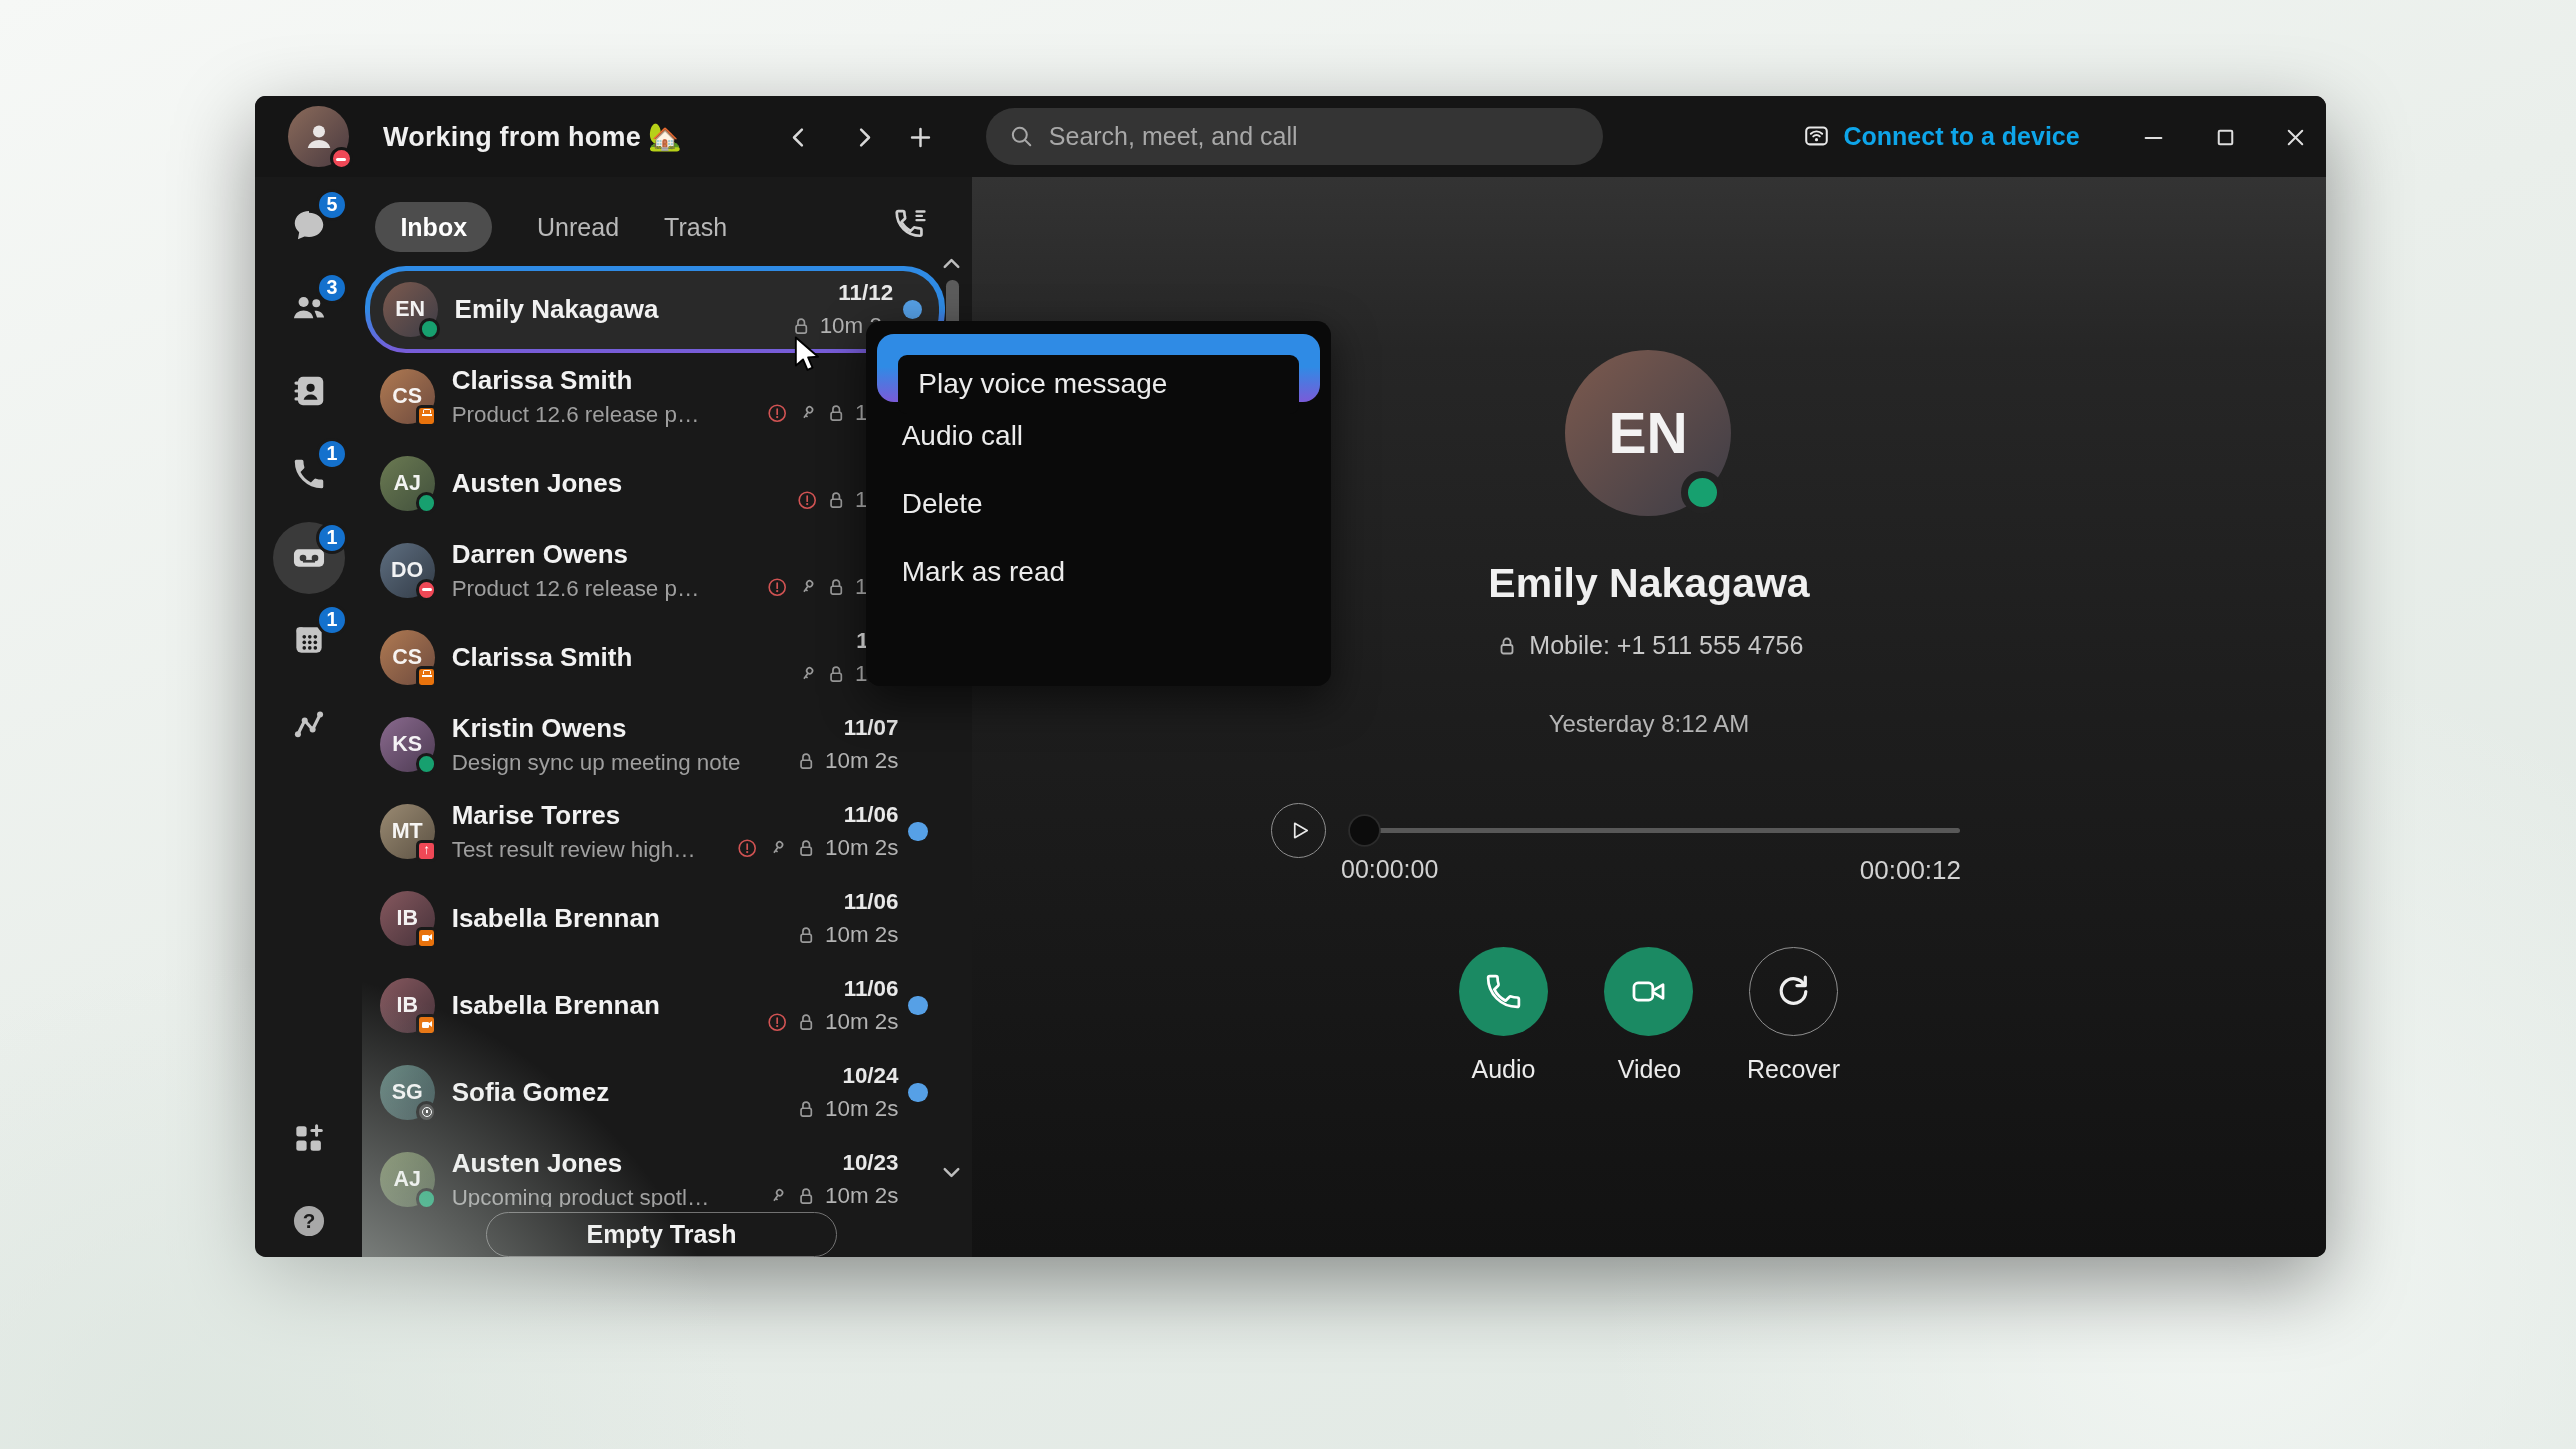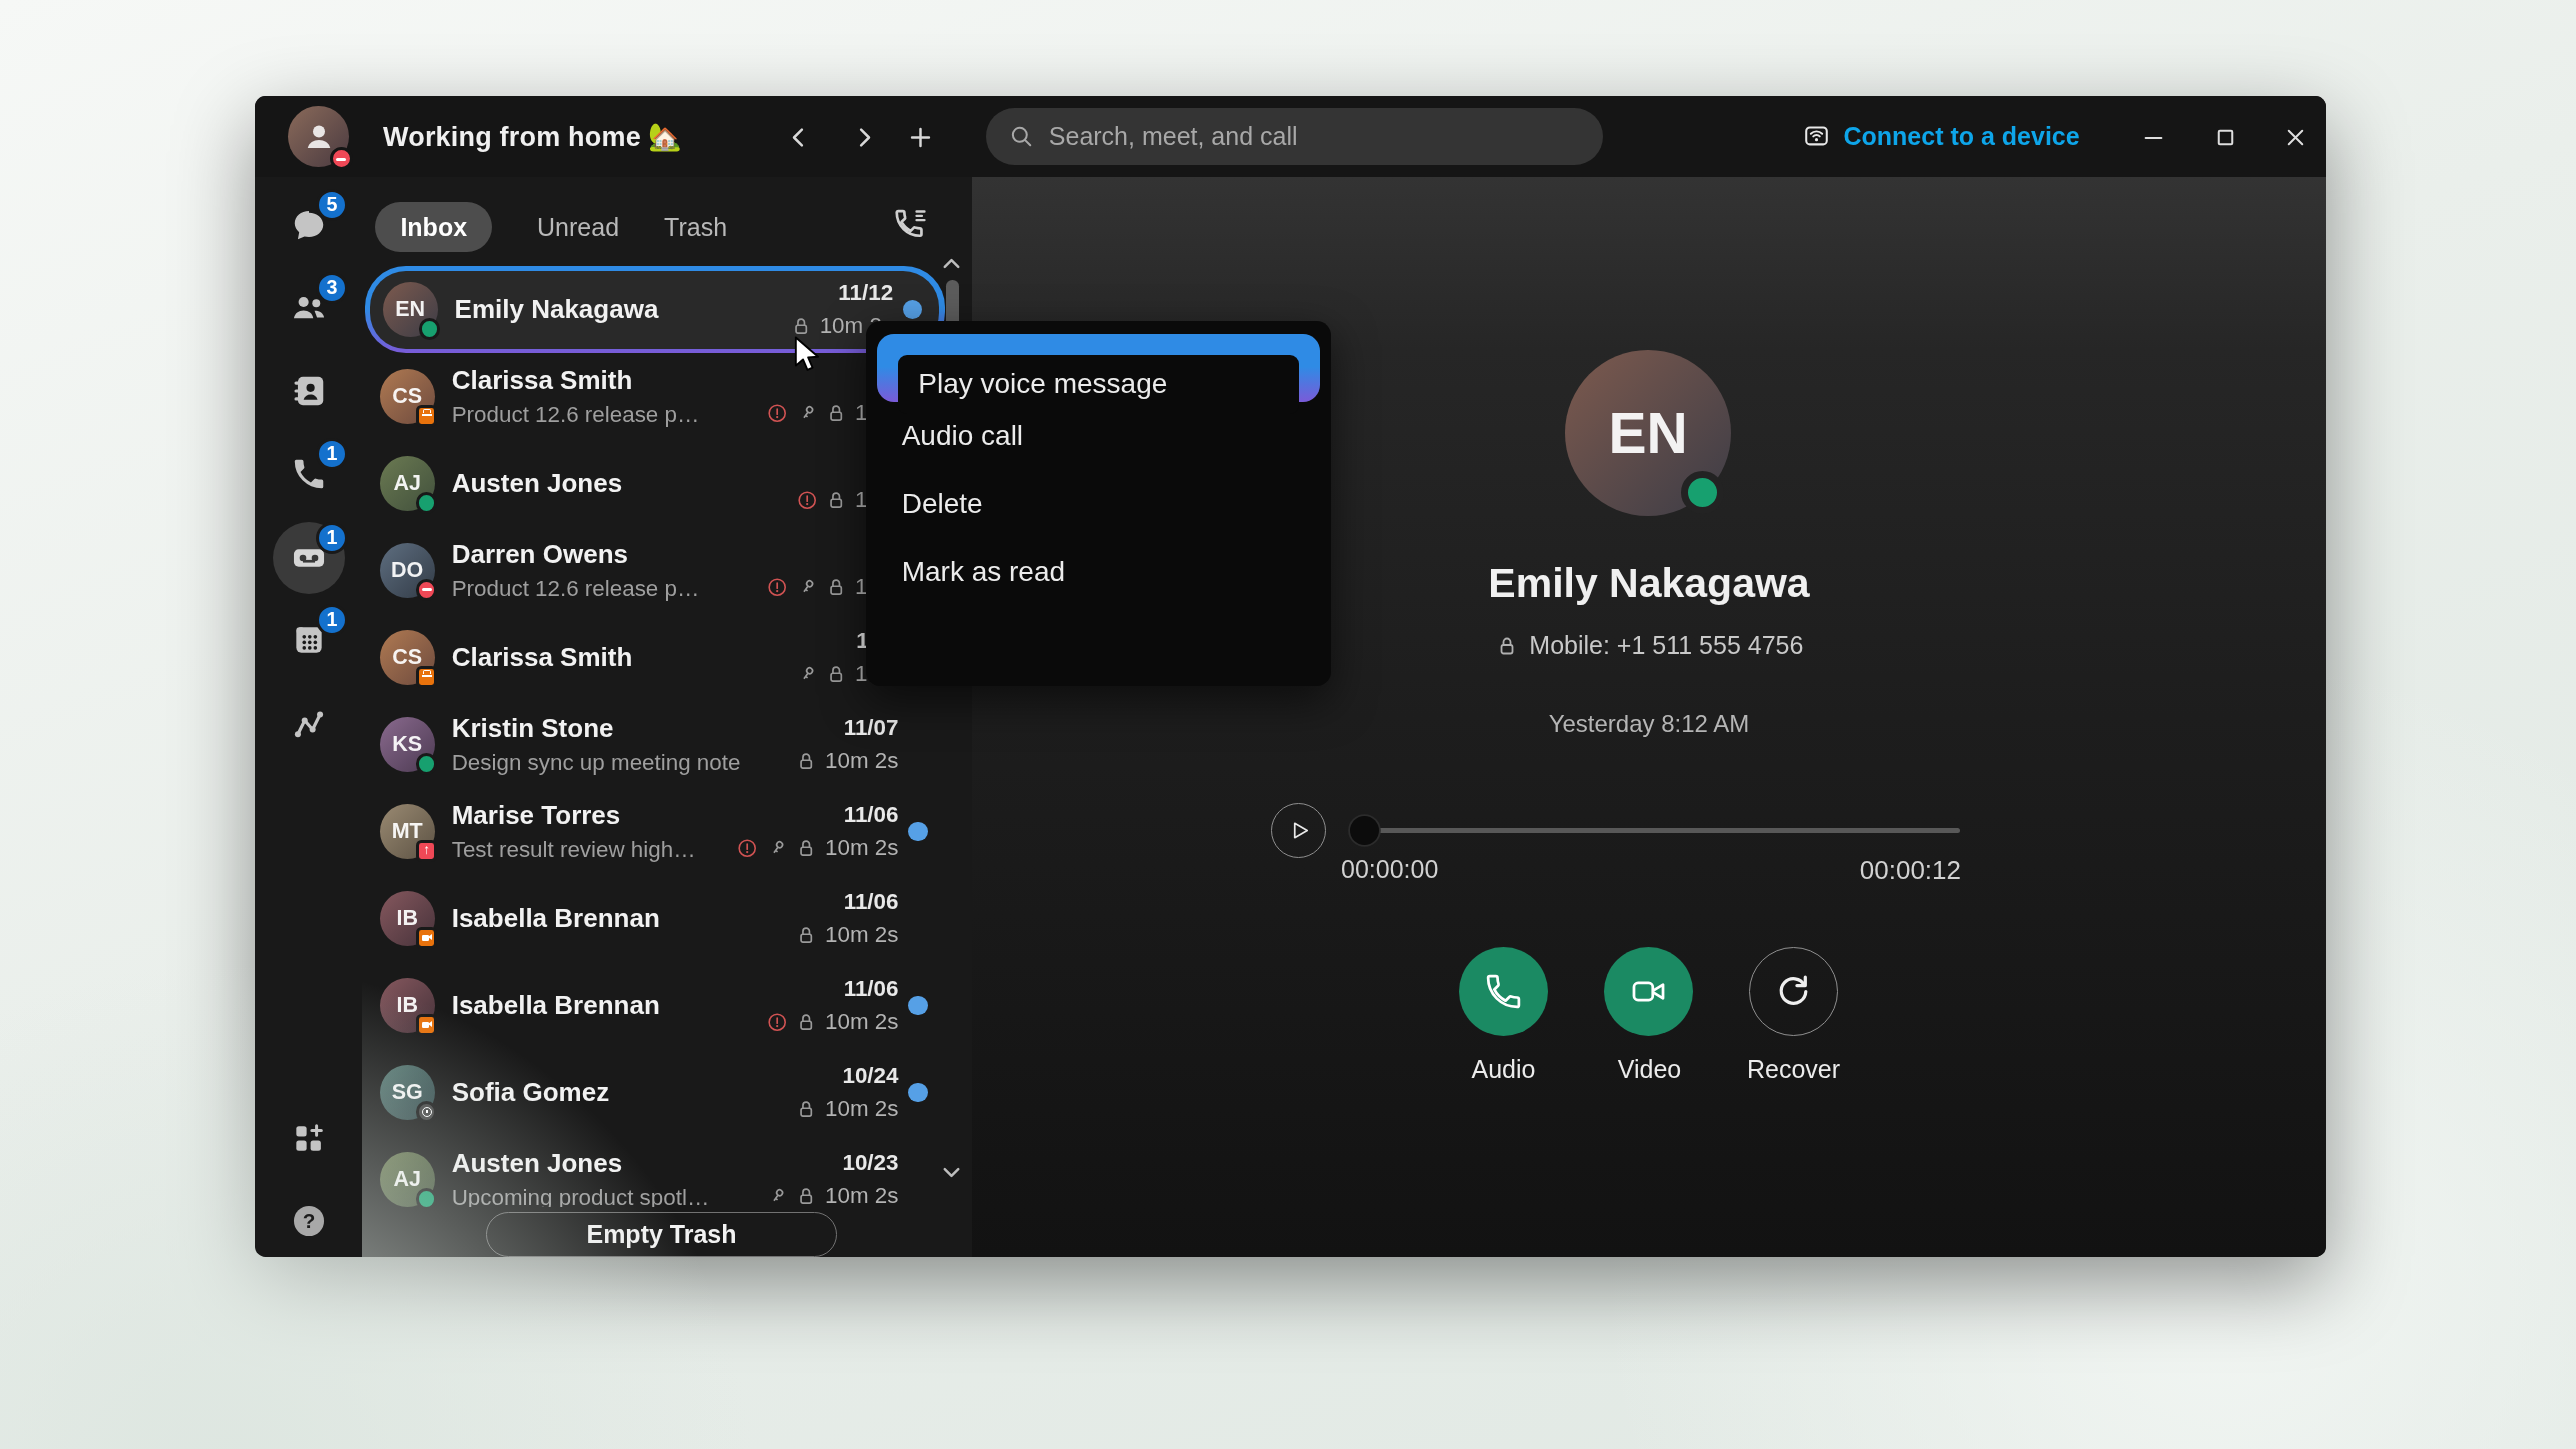--- a/index.html
+++ b/index.html
@@ -454,21 +454,21 @@
           </div>
           <div class="dotcol"></div>
         </div>
 
         <div class="row">
           <div class="avwrap">
               <div class="avatar av-e">KS</div>
               <span class="pb pb-green"></span>
             </div>
           <div class="rmain">
-              <div class="rname">Kristin Stone</div>
+              <div class="rname">Kristin Owens</div>
               <div class="rsub">Design sync up meeting note</div>
             </div>
           <div class="rmeta">
             <div class="rdate">11/07</div>
             <div class="ricons">
               <svg viewBox="0 0 24 24">
                   <path d="M8.5 11V8a3.5 3.5 0 017 0v3" stroke="#9a9a9a" stroke-width="1.8" fill="none"></path>
                   <rect x="6.5" y="11" width="11" height="8.5" rx="2" stroke="#9a9a9a" stroke-width="1.8" fill="none"></rect>
                 </svg>
               <span class="rdur">10m 2s</span>

